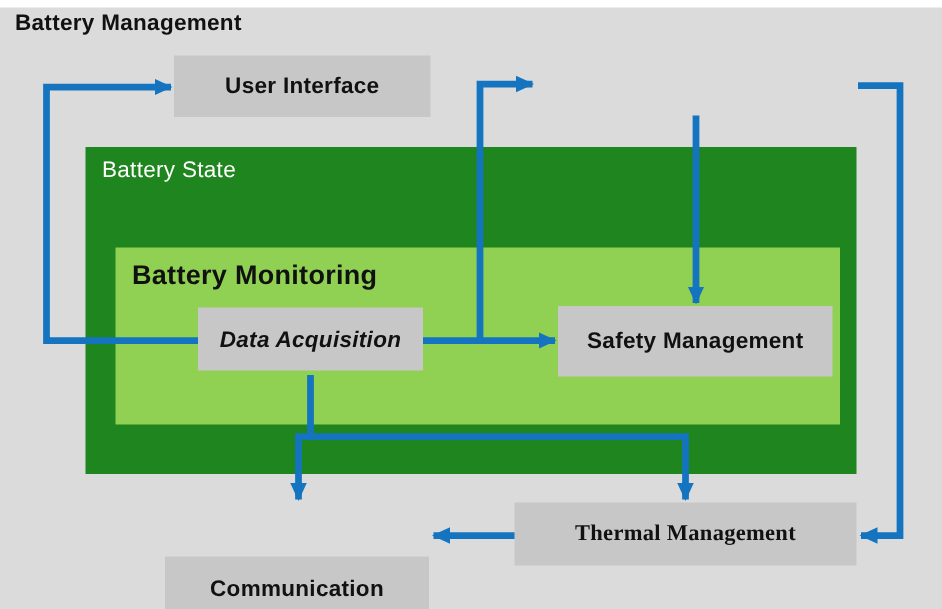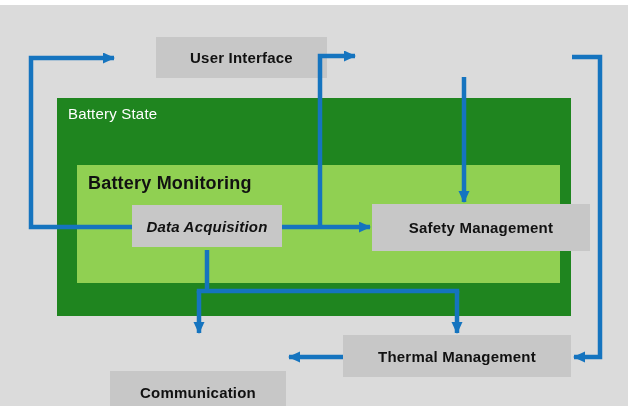--- a/index.html
+++ b/index.html
@@ -27,41 +27,42 @@
   .battery-monitoring .container-label{
     position:absolute;left:11px;top:8px;
     font-size:18px;font-weight:bold;color:#111;letter-spacing:0.2px;
   }
   .node{
     position:absolute;background:#c7c7c7;
     display:flex;align-items:center;justify-content:center;
     font-size:15px;font-weight:bold;color:#111;letter-spacing:0.2px;
     text-align:center;
   }
-  .node-user-interface{left:116px;top:37px;width:171px;height:41px;margin-left:40px;}
+  .node-user-interface{left:116px;top:37px;width:171px;height:41px;}
   .node-electrical{left:357px;top:34px;width:215px;height:43px;}
   .node-data-acquisition{left:132px;top:205px;width:150px;height:42px;font-style:italic;}
-  .node-safety{left:372px;top:204px;width:218px;height:47px;text-align:right;}
+  .node-safety{left:372px;top:204px;width:183px;height:47px;text-align:right;}
   .node-communication{left:110px;top:335px;width:176px;height:42px;margin-top:36px;}
-  .node-thermal{left:343px;top:335px;width:228px;height:42px;}
+  .node-thermal{left:343px;top:335px;width:228px;height:42px;font-family:Liberation Serif, serif;}
   .edges-overlay{
     position:absolute;left:0;top:0;width:628px;height:406px;
     pointer-events:none;
   }
   .edges-overlay polyline{
     fill:none;stroke:#1574bf;stroke-width:4.5;
   }
 </style>
 </head>
 <body>
 
 <div class="stage">
 
   <div class="top-strip"></div>
 
+  <div class="diagram-title">Battery Management</div>
 
   <div class="container-box battery-state">
     <div class="container-label">Battery State</div>
   </div>
 
   <div class="container-box battery-monitoring">
     <div class="container-label">Battery Monitoring</div>
   </div>
 
   <div class="node node-user-interface">User Interface</div>

